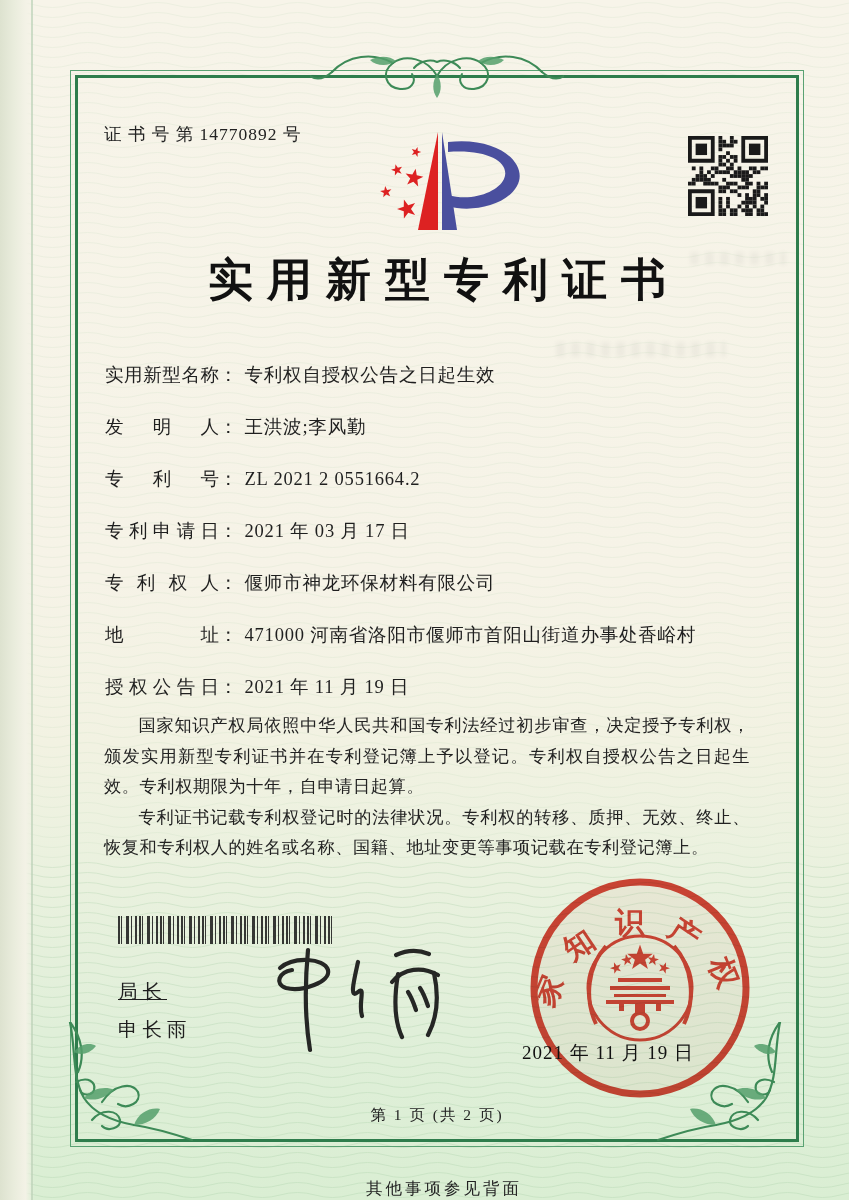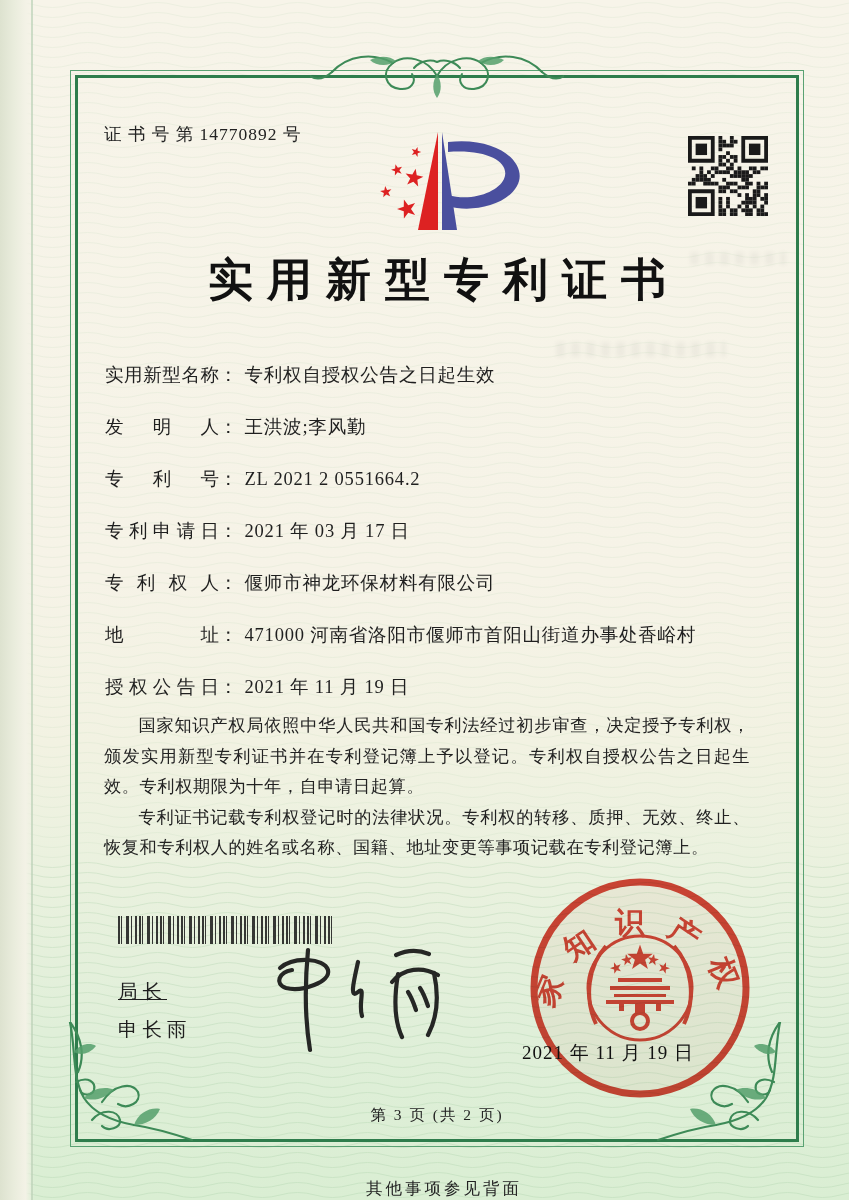--- a/index.html
+++ b/index.html
@@ -356,17 +356,17 @@
         <rect x="16" y="16" width="5" height="7"></rect>
         <circle cx="0" cy="33" r="8" fill="none" stroke="#d93a2c" stroke-width="4"></circle>
         <path d="M-44,36 C-56,10 -52,-22 -34,-42" fill="none" stroke="#d93a2c" stroke-width="4"></path>
         <path d="M44,36 C56,10 52,-22 34,-42" fill="none" stroke="#d93a2c" stroke-width="4"></path>
       </g>
     </g>
   </svg>
 
   <div class="seal-date">2021 年 11 月 19 日</div>
 
-  <div class="page-no">第 3 页 (共 2 页)</div>
+  <div class="page-no">第 1 页 (共 2 页)</div>
 
   <div class="back-note">其他事项参见背面</div>
 
 </div>
 
 </body></html>

